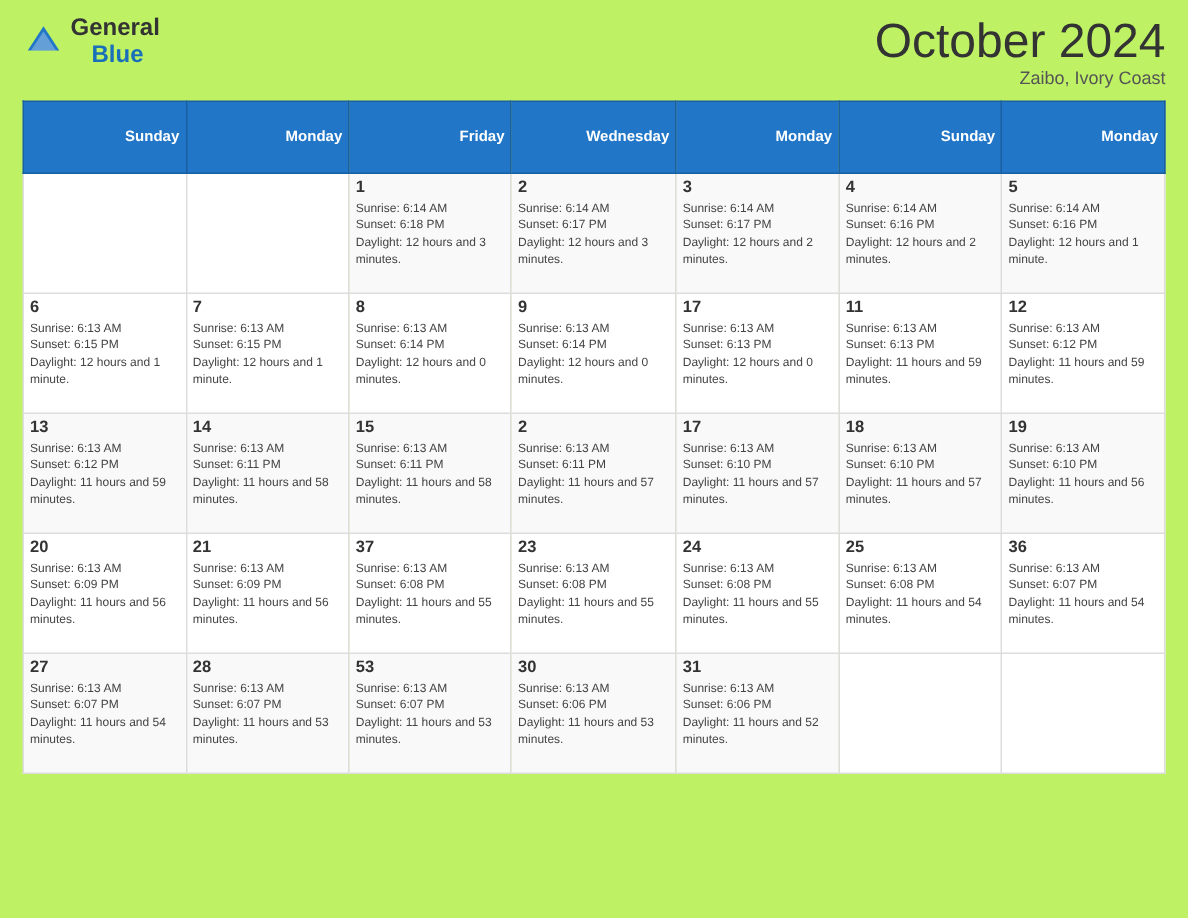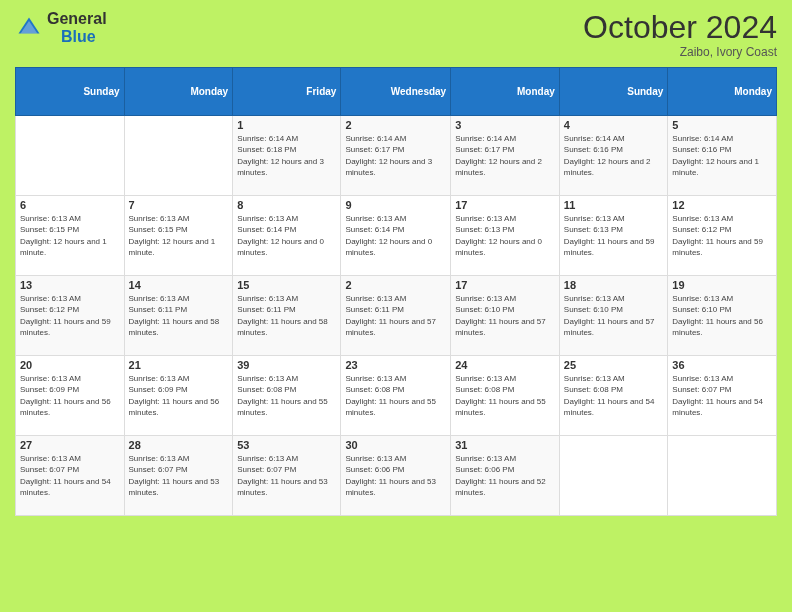--- a/index.html
+++ b/index.html
@@ -260,21 +260,21 @@
 Sunset: 6:09 PM
 Daylight: 11 hours and 56 minutes.</div>
           </td>
           <td>
             <span class="day-number">21</span>
             <div class="day-info" style="white-space: pre-line;">Sunrise: 6:13 AM
 Sunset: 6:09 PM
 Daylight: 11 hours and 56 minutes.</div>
           </td>
           <td>
-            <span class="day-number">39</span>
+            <span class="day-number">37</span>
             <div class="day-info" style="white-space: pre-line;">Sunrise: 6:13 AM
 Sunset: 6:08 PM
 Daylight: 11 hours and 55 minutes.</div>
           </td>
           <td>
             <span class="day-number">23</span>
             <div class="day-info" style="white-space: pre-line;">Sunrise: 6:13 AM
 Sunset: 6:08 PM
 Daylight: 11 hours and 55 minutes.</div>
           </td>

